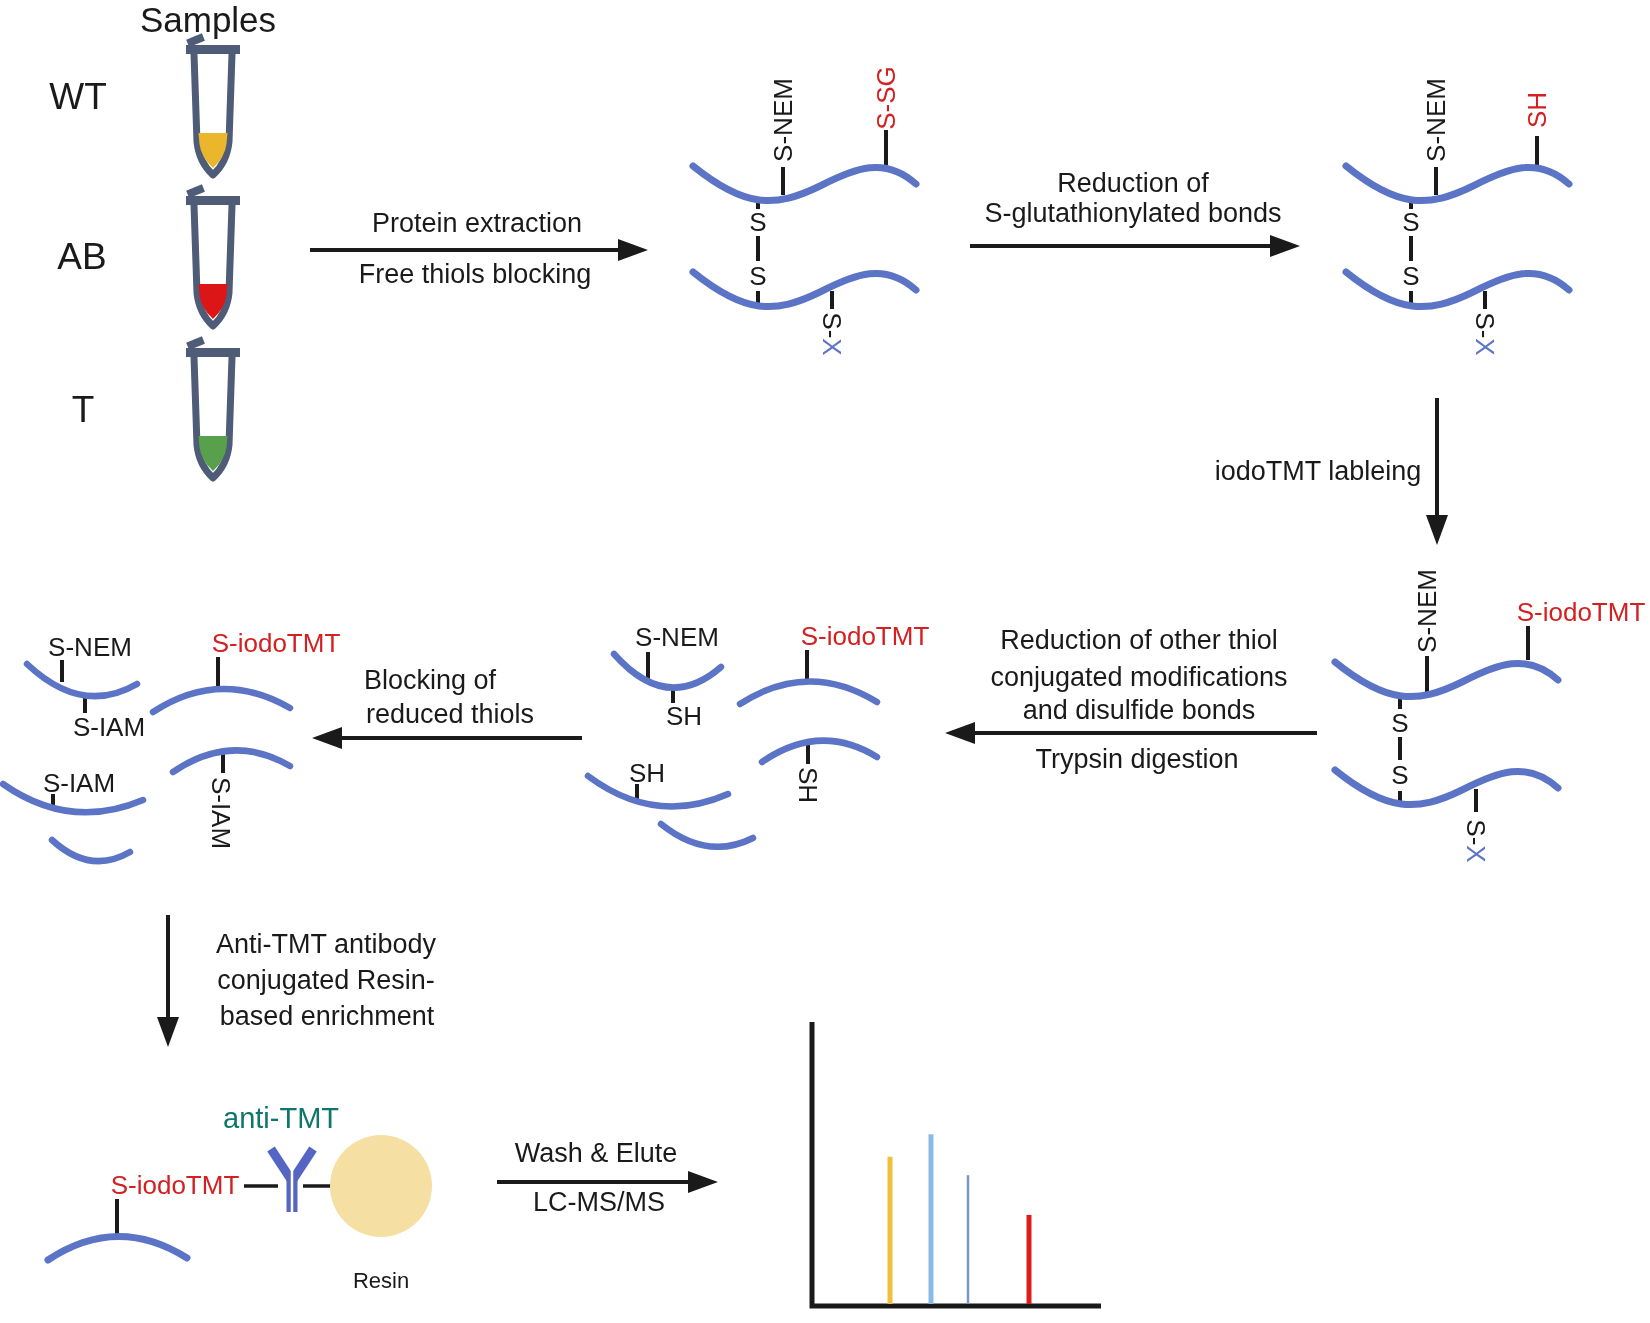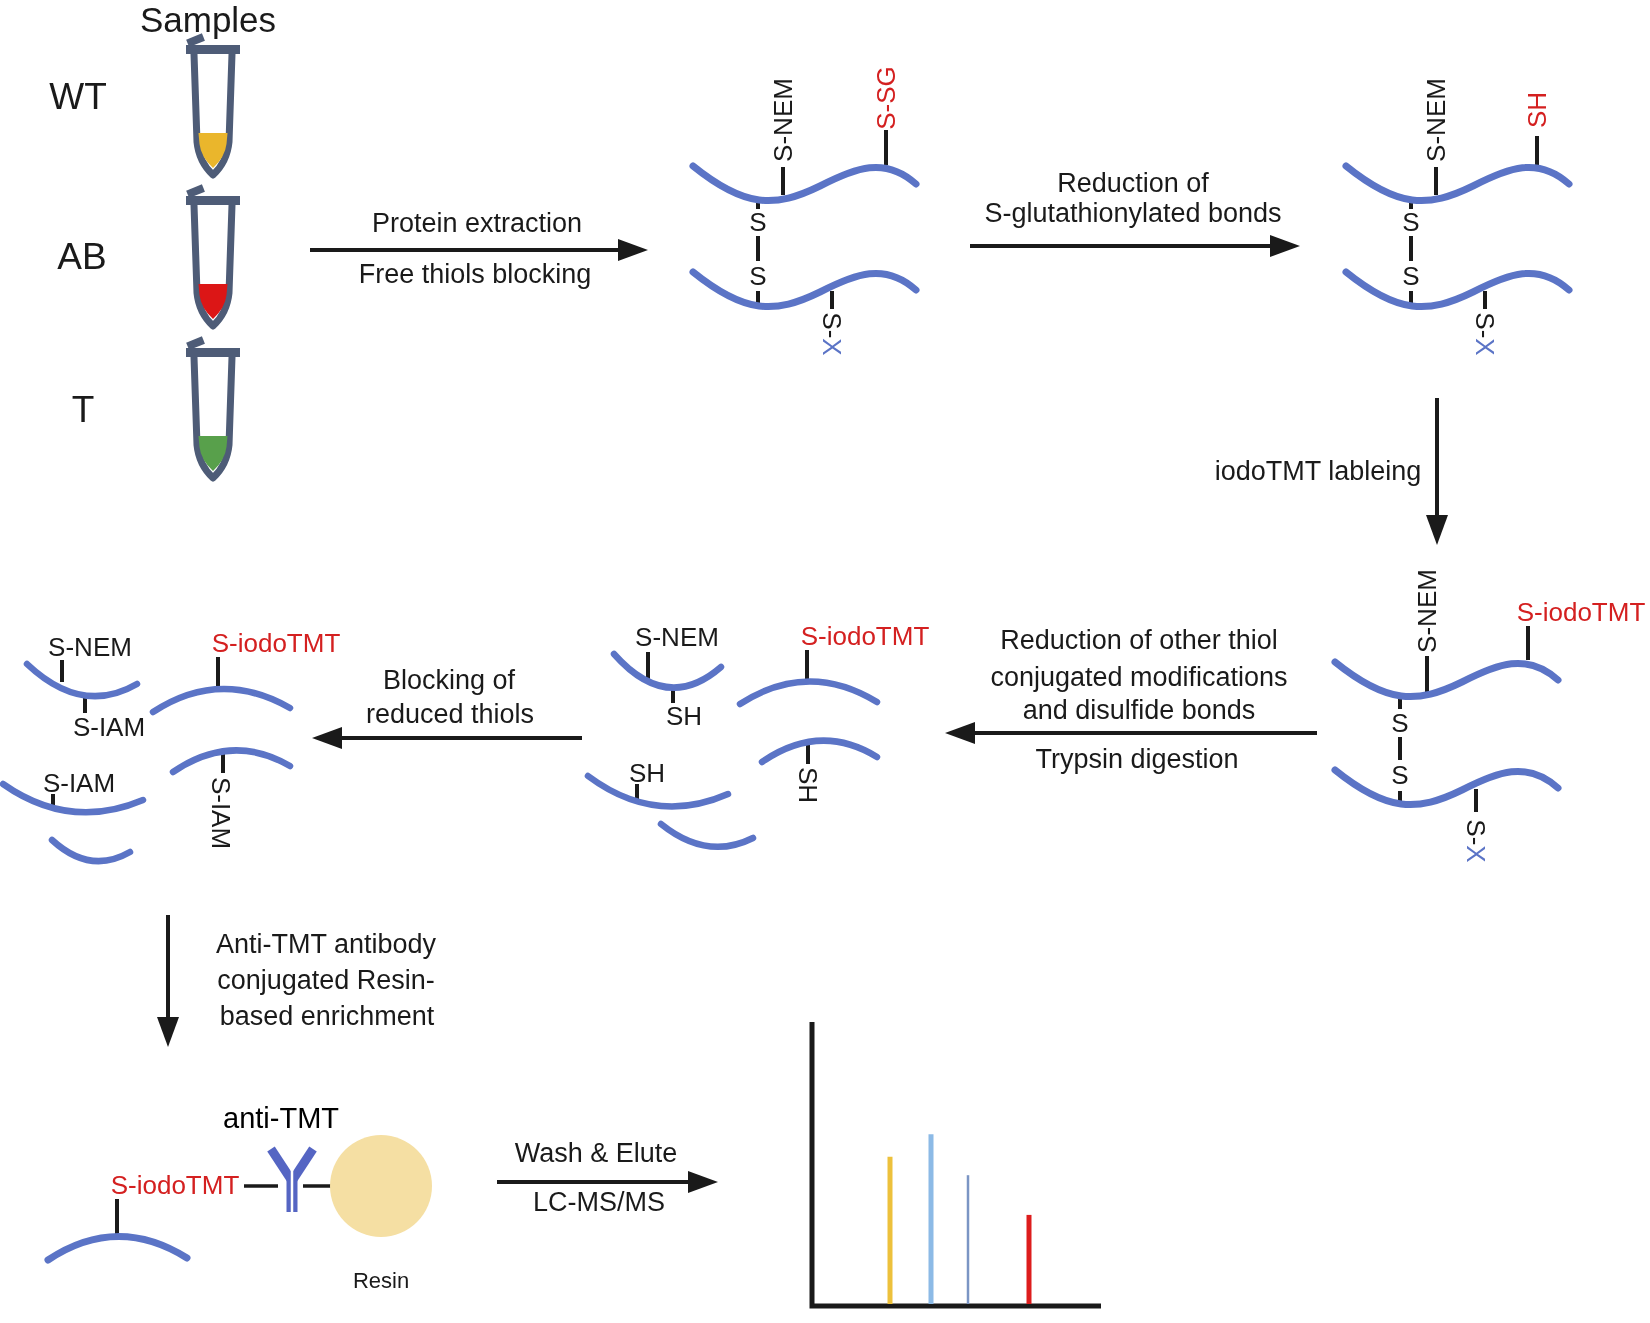--- a/index.html
+++ b/index.html
@@ -5,21 +5,21 @@
   body{margin:0;background:#ffffff}
   .canvas{position:relative;width:1650px;height:1323px;background:#fff;
           font-family:"Liberation Sans",sans-serif;overflow:hidden}
   .canvas > svg{position:absolute;left:0;top:0}
   .lbl{position:absolute;transform:translate(-50%,-50%);white-space:nowrap;
        color:#1a1a1a;font-size:27px;line-height:1.1}
   .rot{transform:translate(-50%,-50%) rotate(-90deg)}
   .rotcw{transform:translate(-50%,-50%) rotate(90deg)}
   .red{color:#d42020}
   .blue{color:#5b74c6}
-  .lblue{color:#000000}
+  .lblue{color:#0f766e}
   .mol{font-size:26px}
   .fs35{font-size:35px}
   .fs37{font-size:37px}
   .fs33{font-size:22px}
   .fs29{font-size:29px}
 </style>
 </head>
 <body>
 
 <div class="canvas">
@@ -169,21 +169,21 @@
 <div class="lbl" style="left:1133px;top:184px">Reduction of</div>
 <div class="lbl" style="left:1133px;top:214px">S-glutathionylated bonds</div>
 
 <div class="lbl" style="left:1318px;top:472px">iodoTMT lableing</div>
 
 <div class="lbl" style="left:1139px;top:641px">Reduction of other thiol</div>
 <div class="lbl" style="left:1139px;top:678px">conjugated modifications</div>
 <div class="lbl" style="left:1139px;top:711px">and disulfide bonds</div>
 <div class="lbl" style="left:1137px;top:760px">Trypsin digestion</div>
 
-<div class="lbl" style="left:449px;top:681px">Blocking of</div>
+<div class="lbl" style="left:430px;top:681px">Blocking of</div>
 <div class="lbl" style="left:450px;top:715px">reduced thiols</div>
 
 <div class="lbl" style="left:326px;top:945px">Anti-TMT antibody</div>
 <div class="lbl" style="left:326px;top:981px">conjugated Resin-</div>
 <div class="lbl" style="left:327px;top:1017px">based enrichment</div>
 
 <div class="lbl" style="left:596px;top:1154px">Wash &amp; Elute</div>
 <div class="lbl" style="left:599px;top:1203px">LC-MS/MS</div>
 
 <div class="lbl mol rot" style="left:783px;top:120px">S-NEM</div>

